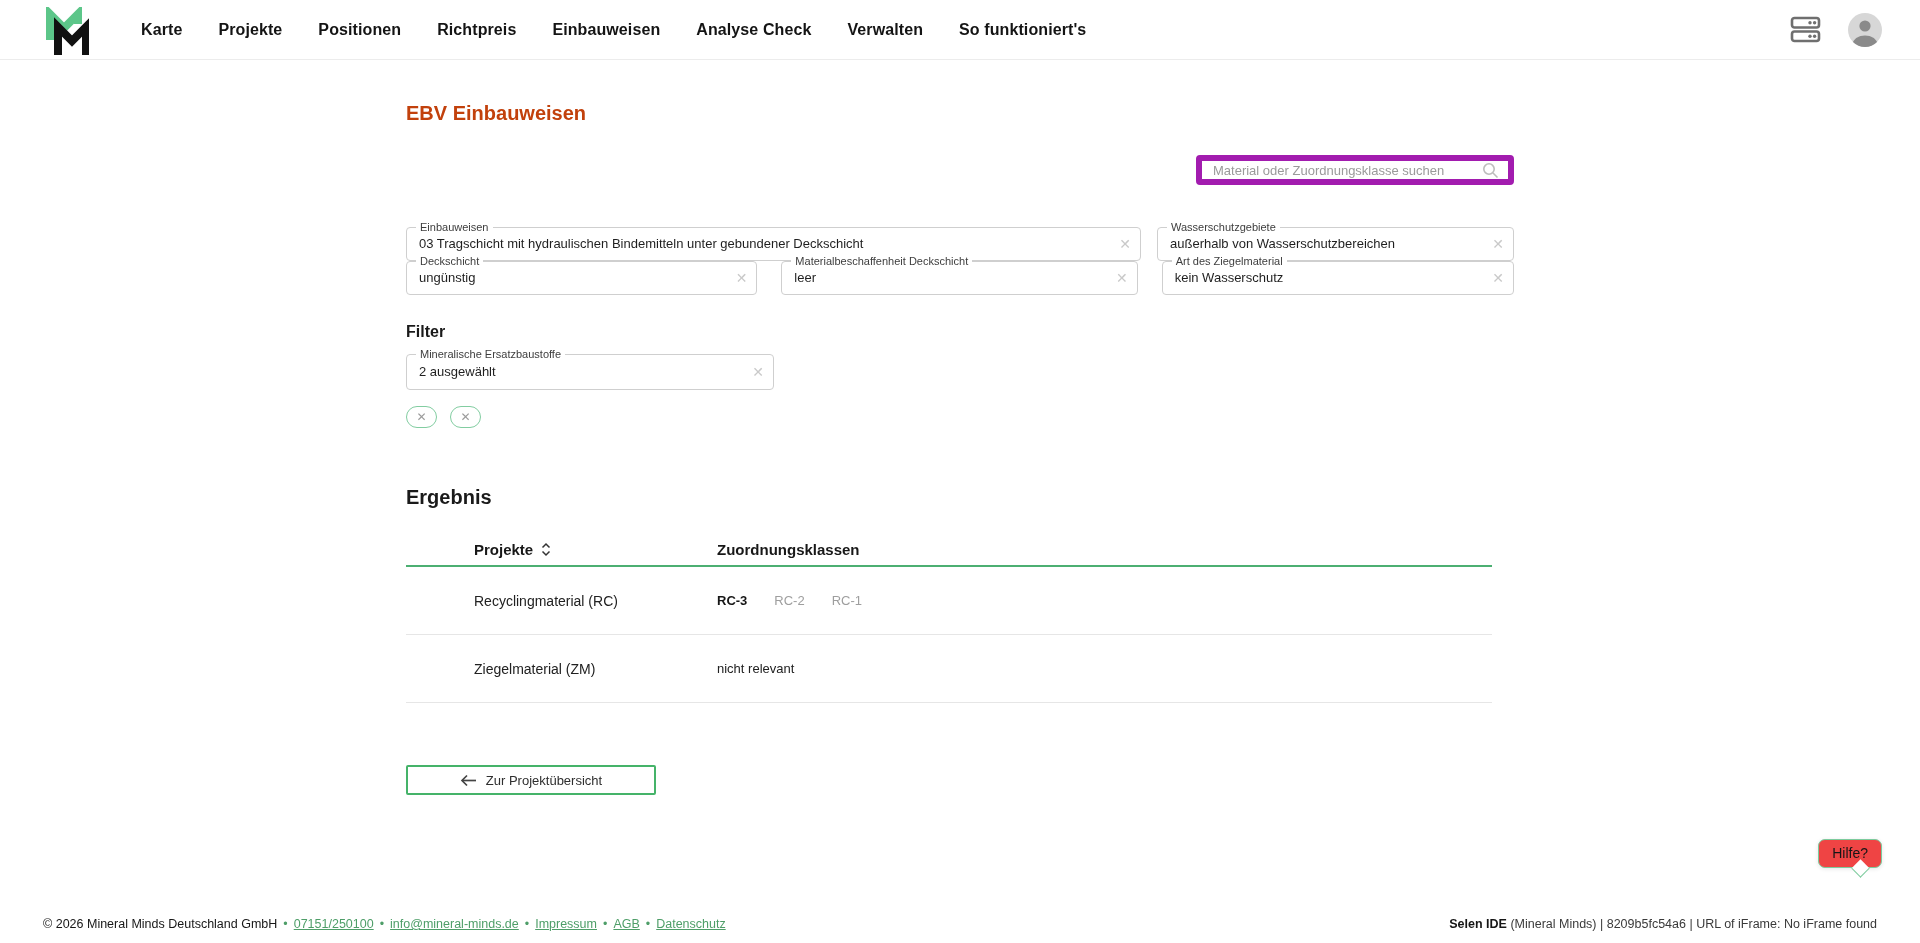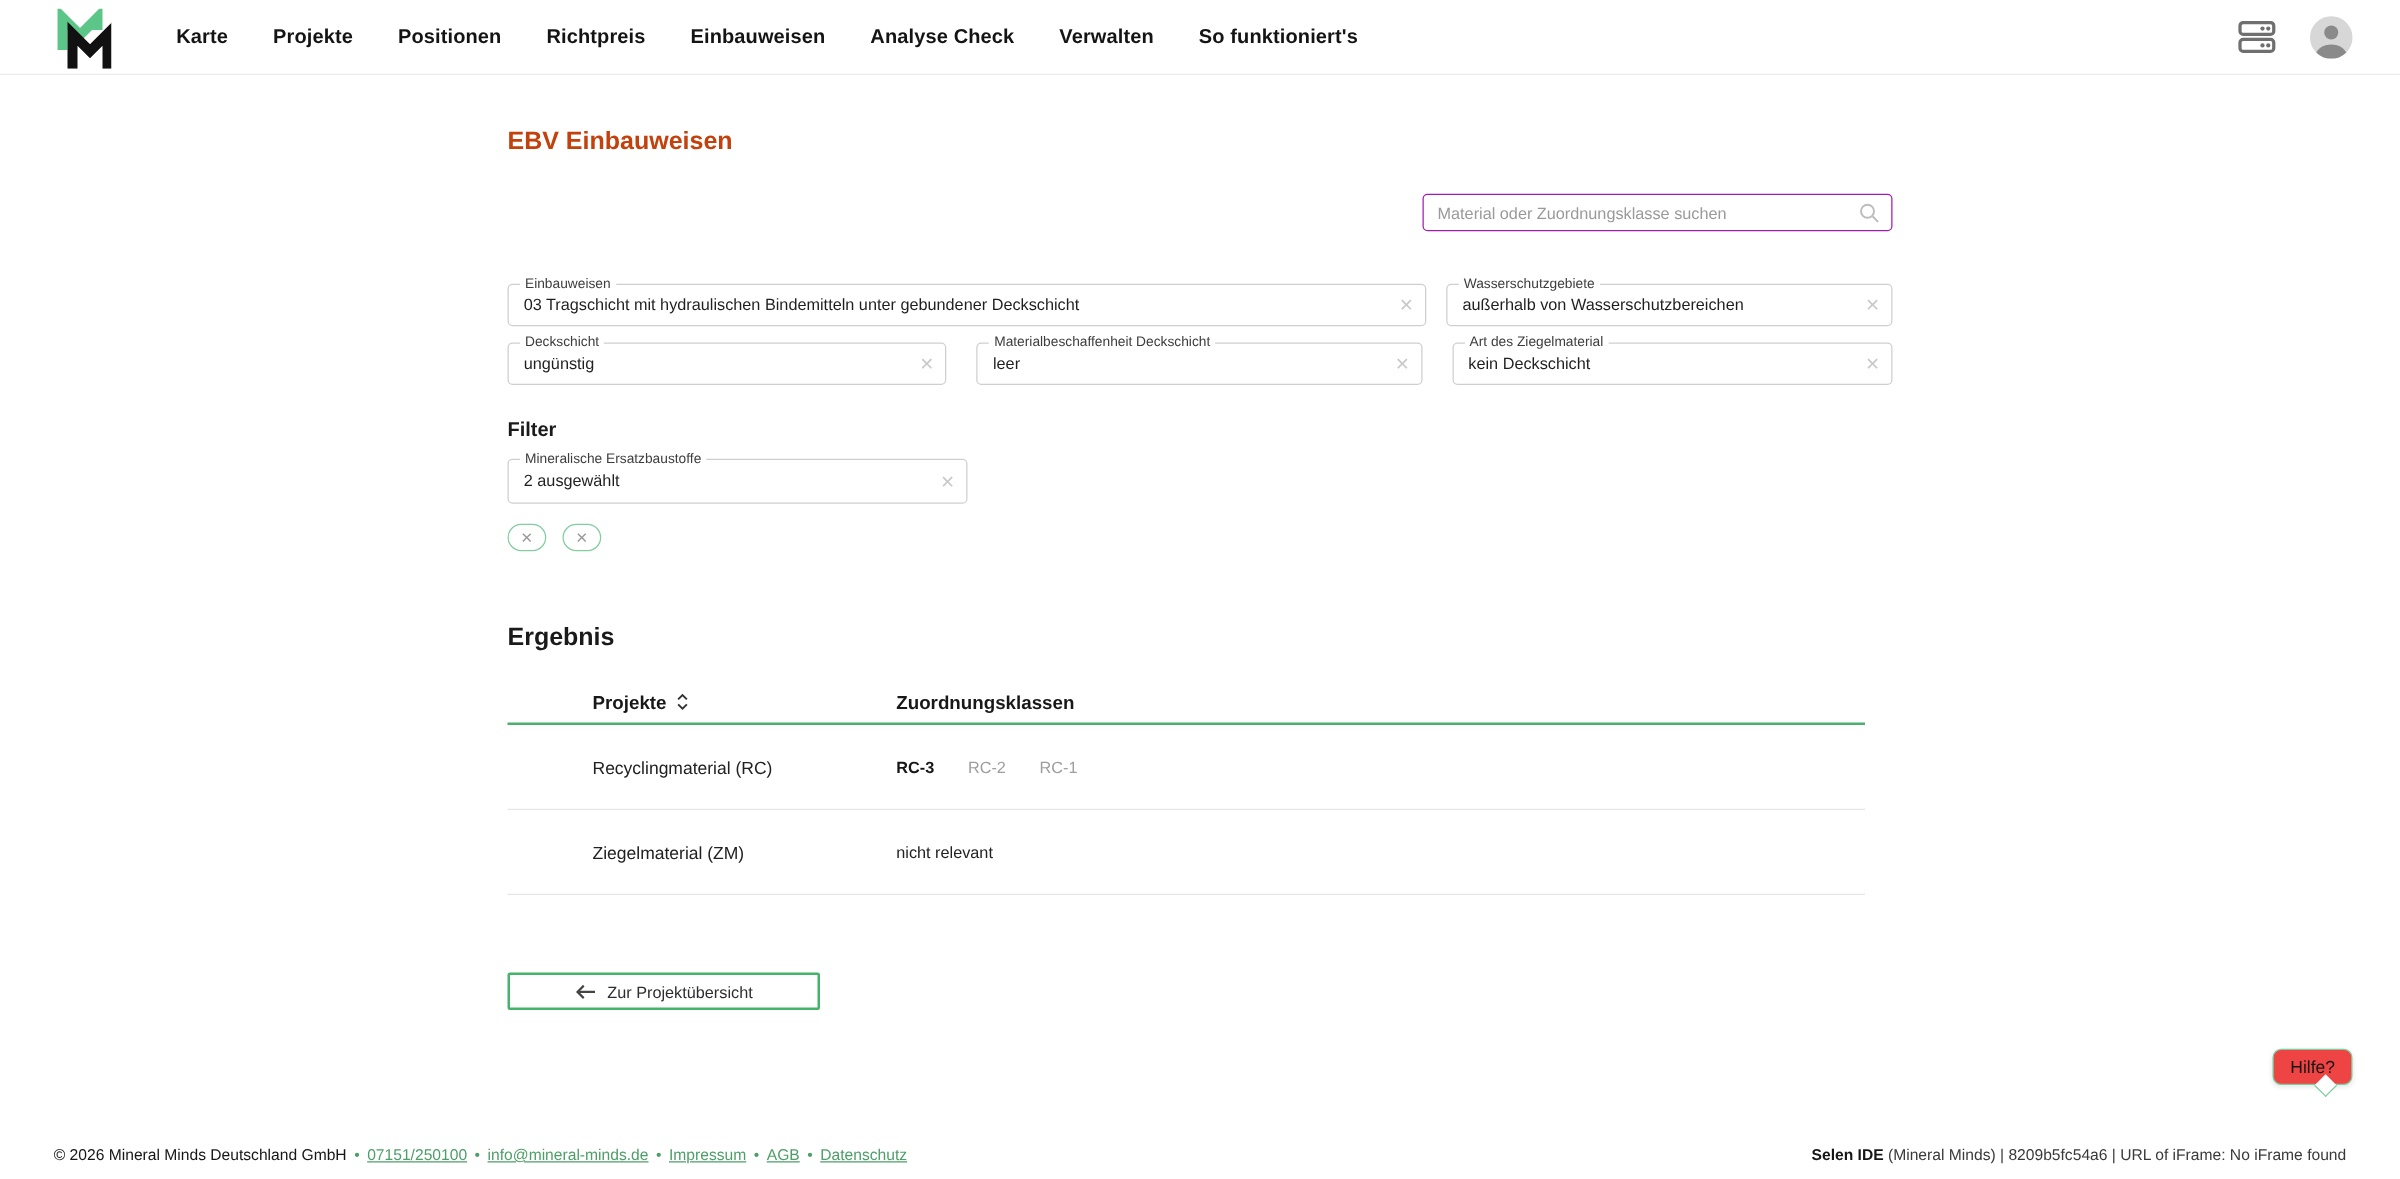--- a/index.html
+++ b/index.html
@@ -26,32 +26,32 @@
     width:34px; height:34px; border-radius:50%; background:#d7d7d7;
     display:flex; align-items:flex-end; justify-content:center; overflow:hidden; cursor:pointer;
   }
 
   
   .container { width:1108px; margin:0 auto; }
   .page-title { margin-top:42px; font-size:20px; font-weight:700; color:#c2410c; }
 
   .search-row { display:flex; justify-content:flex-end; margin-top:30px; }
   .search-box {
-    width:376px; height:30px; border:1px solid #a21caf; border-radius:4px;
+    width:318px; height:30px; border:6px solid #a21caf; border-radius:4px;
     display:flex; align-items:center; padding:0 9px 0 11px; background:#fff;margin-left:24px;
   }
   .search-box input {
     border:none; outline:none; flex:1; font-size:13px; color:#424242;
     font-family:"Liberation Sans", sans-serif; background:transparent; padding:0;
   }
   .search-box input::placeholder { color:#9a9a9a; }
 
   .fields-row { display:flex; gap:16px; }
   .row1 { margin-top:42px; }
-  .row2 { margin-top:13px; gap:24px;align-items:center; }
+  .row2 { gap:24px;align-items:center; }
 
   .field {
     position:relative; height:34px; border:1px solid #cfcfcf; border-radius:4px;
     background:#fff; cursor:pointer;
   }
   .field .flabel {
     position:absolute; top:-7px; left:9px; background:#fff; padding:0 4px;
     font-size:11px; color:#3d3d3d; white-space:nowrap; line-height:13px;
   }
   .field .fvalue {
@@ -201,21 +201,21 @@
       <span class="fvalue">ungünstig</span>
       <span class="clear">✕</span>
     </div>
     <div class="field w361">
       <span class="flabel">Materialbeschaffenheit Deckschicht</span>
       <span class="fvalue">leer</span>
       <span class="clear">✕</span>
     </div>
     <div class="field w357">
       <span class="flabel">Art des Ziegelmaterial</span>
-      <span class="fvalue">kein Deckschicht</span>
+      <span class="fvalue">kein Wasserschutz</span>
       <span class="clear">✕</span>
     </div>
   </div>
 
   <h2 class="filter-heading">Filter</h2>
 
   <div class="field filter-field w368">
     <span class="flabel">Mineralische Ersatzbaustoffe</span>
     <span class="fvalue">2 ausgewählt</span>
     <span class="clear">✕</span>

